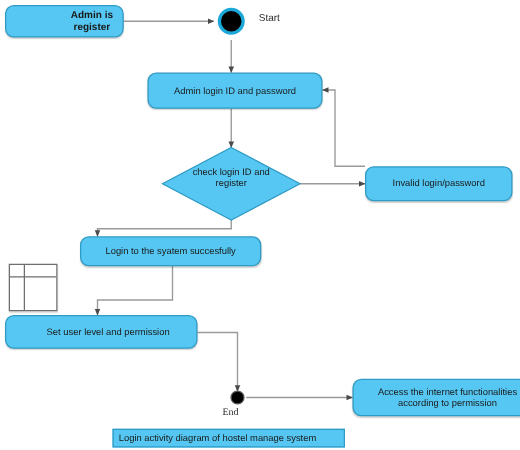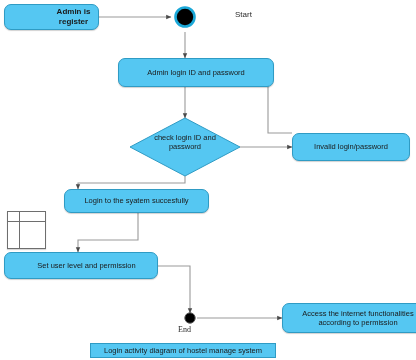--- a/index.html
+++ b/index.html
@@ -46,21 +46,20 @@
     padding-left: 48px;
   }
   .caption-bar {
     position: absolute;
     box-sizing: border-box;
     background: #55C7F2;
     border: 1px solid #2F9BC4;
     border-radius: 0;
     display: flex;
     align-items: center;
-    justify-content: center;
     text-align: center;
     color: #1a1a1a;
     font-size: 7.5px;
     padding: 1px 4px;
   }
   .label-text {
     position: absolute;
     font-size: 8px;
     color: #2b2b2b;
     white-space: nowrap;
@@ -138,27 +137,27 @@
 
     <g>
       <polygon points="185,118 240,147 185,176 130,147" fill="#55C7F2" stroke="#2F9BC4" stroke-width="1"></polygon>
     </g>
   </svg>
 
   <div class="node bold" style="left:4px; top:4px; width:95px; height:26px;">
     <span>Admin is register</span>
   </div>
 
-  <div class="label-text" style="left:207px; top:10px;margin-left:28px;">Start</div>
+  <div class="label-text" style="left:207px; top:10px;">Start</div>
 
-  <div class="node" style="left:118px; top:58px; width:156px; height:29px;">
+  <div class="node" style="left:118px; top:58px; width:140px; height:29px;">
     <span>Admin login ID and password</span>
   </div>
 
-  <div class="decision-label" style="left:145px; top:133px; width:80px;">check login ID and password</div>
+  <div class="decision-label" style="left:145px; top:133px; width:80px;">check login ID and register</div>
 
   <div class="node" style="left:292px; top:133px; width:118px; height:28px;">
     <span>Invalid login/password</span>
   </div>
 
   <div class="node" style="left:64px; top:189px; width:145px; height:24px;">
     <span>Login to the syatem succesfully</span>
   </div>
 
   <div class="grid-icon" style="left:7px; top:211px; width:39px; height:38px;">

